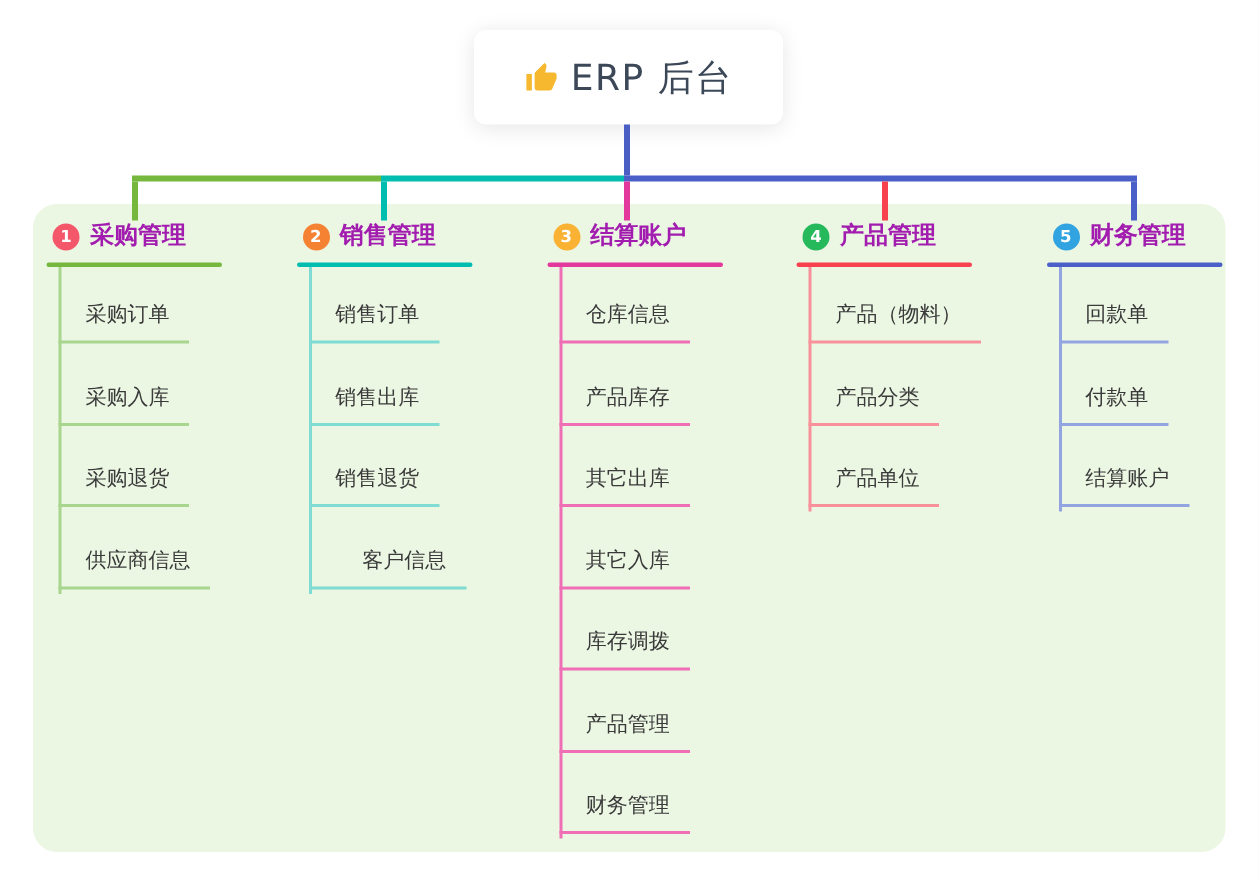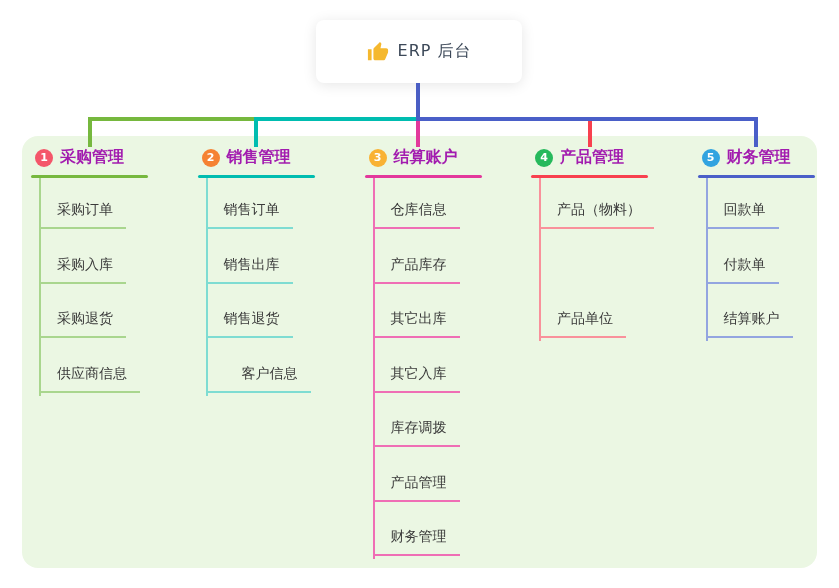--- a/index.html
+++ b/index.html
@@ -12,21 +12,21 @@
     position:absolute;left:22px;top:136px;width:795px;height:432px;
     border-radius:16px;
   }
   .root-card{
     position:absolute;left:316px;top:20px;width:206px;height:63px;
     background:#ffffff;border-radius:8px;
     box-shadow:0 2px 14px rgba(0,0,0,0.10);
     display:flex;align-items:center;justify-content:center;gap:9px;
     cursor:pointer;
   }
-  .root-title{font-size:16px;color:#3c4858;letter-spacing:1px;}
+  .root-title{font-size:24px;color:#3c4858;letter-spacing:1px;}
   .thumb-icon{width:22px;height:22px;display:inline-block;}
   .cline{position:absolute;}
   .column{position:absolute;top:0;width:170px;height:588px;pointer-events:none;}
   .branch-head{
     position:absolute;left:4px;top:147px;display:flex;align-items:center;gap:7px;
     pointer-events:auto;cursor:pointer;white-space:nowrap;
   }
   .badge{
     width:18px;height:18px;border-radius:50%;color:#ffffff;
     font-size:11px;font-weight:bold;display:flex;align-items:center;justify-content:center;
@@ -106,20 +106,21 @@
         <div class="child" style="left: 8px; top: 528px; border-bottom-color: rgb(239, 110, 181);">财务管理</div>
       </div>
       <div class="column" style="left: 531px;">
         <div class="branch-head">
           <span class="badge" style="background: rgb(38, 185, 92);">4</span>
           <span class="branch-label">产品管理</span>
         </div>
         <div class="branch-underline" style="background: rgb(248, 65, 79);"></div>
         <div class="spine" style="left: 8px; top: 178px; height: 163px; background: rgb(249, 145, 155);"></div>
         <div class="child" style="left: 8px; top: 201px; border-bottom-color: rgb(249, 145, 155);">产品（物料）</div>
+        <div class="child" style="left: 8px; top: 255.5px; border-bottom-color: rgb(249, 145, 155);">产品分类</div>
         <div class="child" style="left: 8px; top: 310px; border-bottom-color: rgb(249, 145, 155);">产品单位</div>
       </div>
       <div class="column" style="left: 697.5px;">
         <div class="branch-head">
           <span class="badge" style="background: rgb(49, 163, 224);">5</span>
           <span class="branch-label">财务管理</span>
         </div>
         <div class="branch-underline" style="background: rgb(74, 95, 200);"></div>
         <div class="spine" style="left: 8px; top: 178px; height: 163px; background: rgb(147, 165, 224);"></div>
         <div class="child" style="left: 8px; top: 201px; border-bottom-color: rgb(147, 165, 224);">回款单</div>

